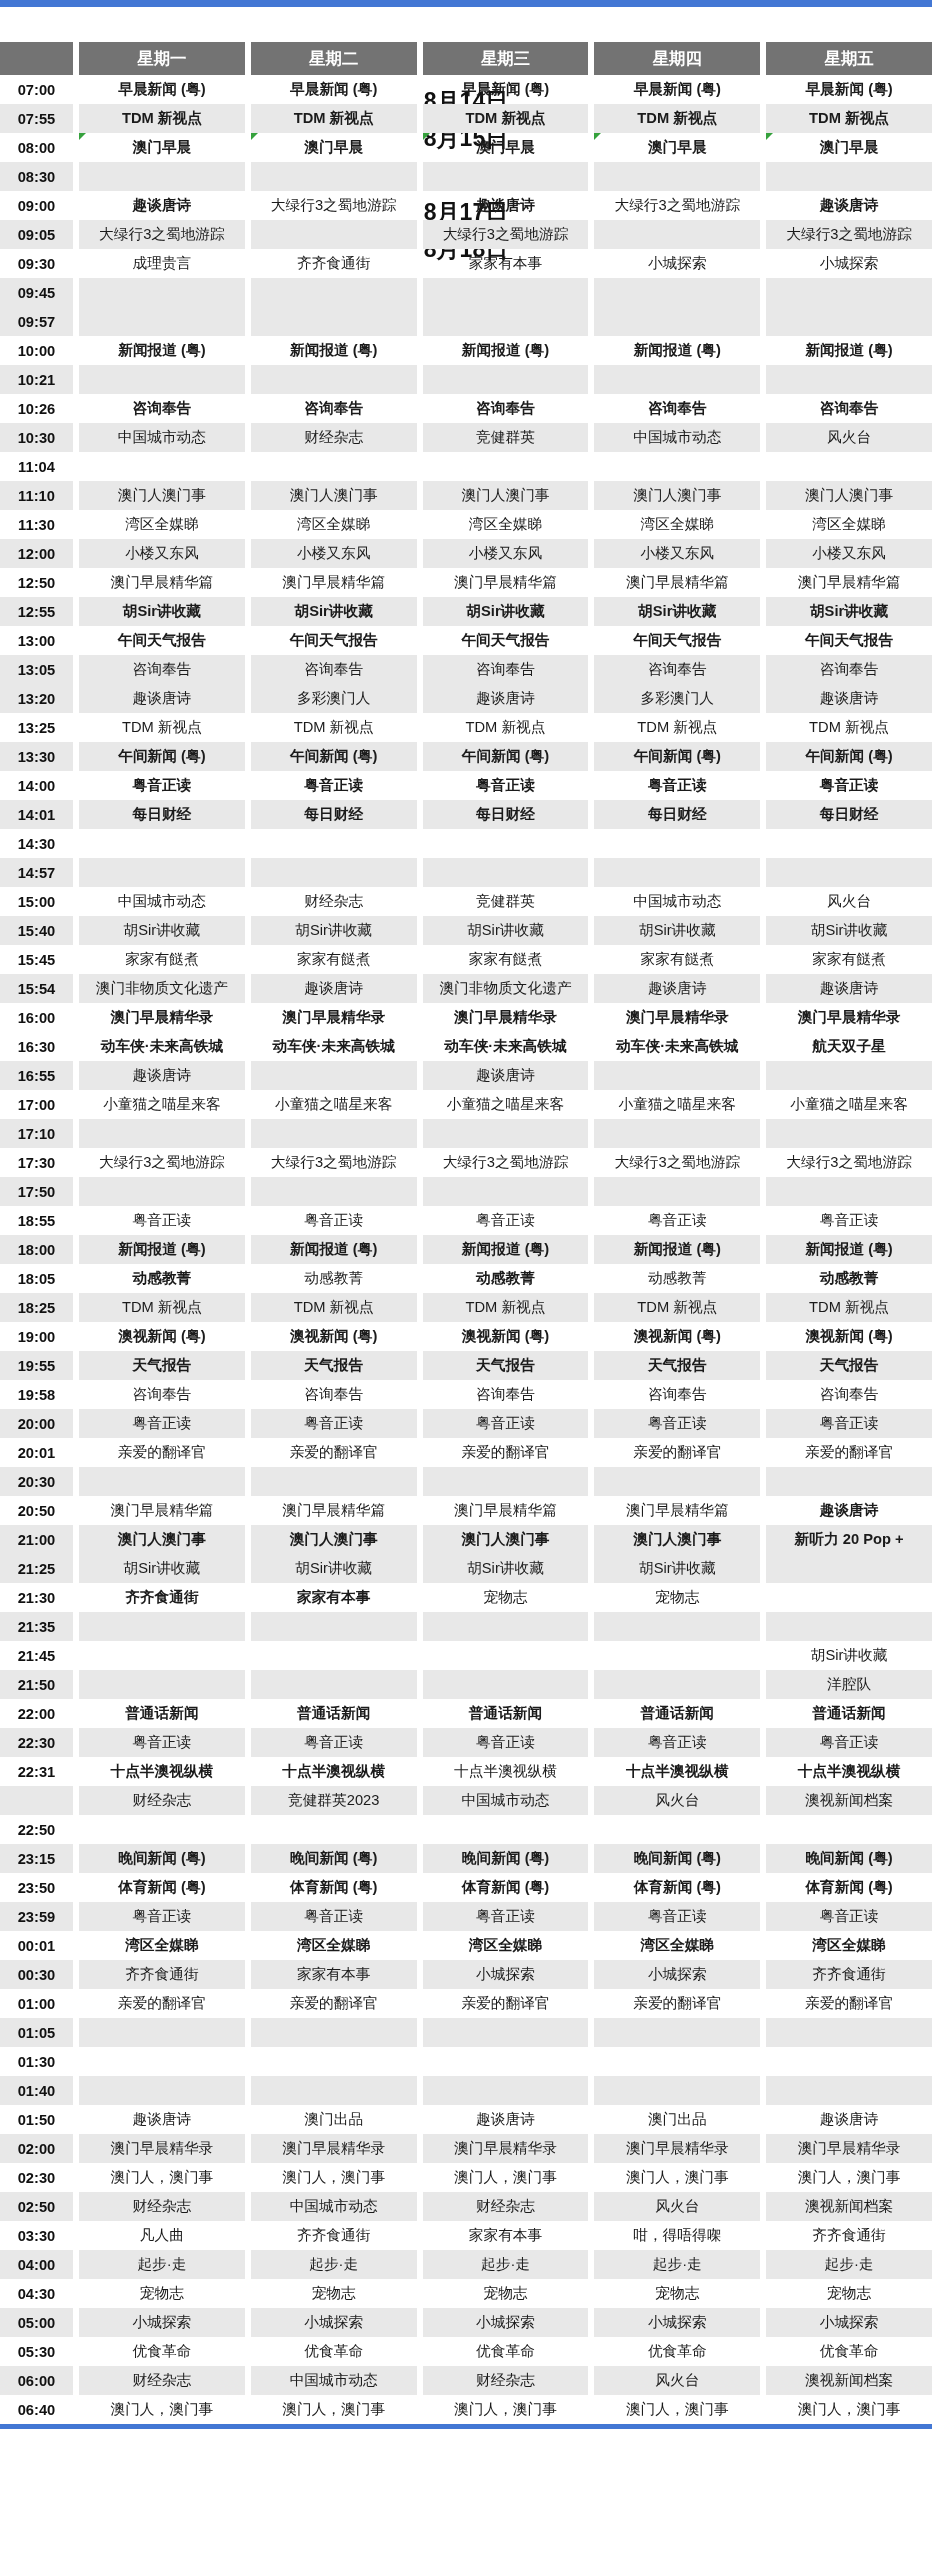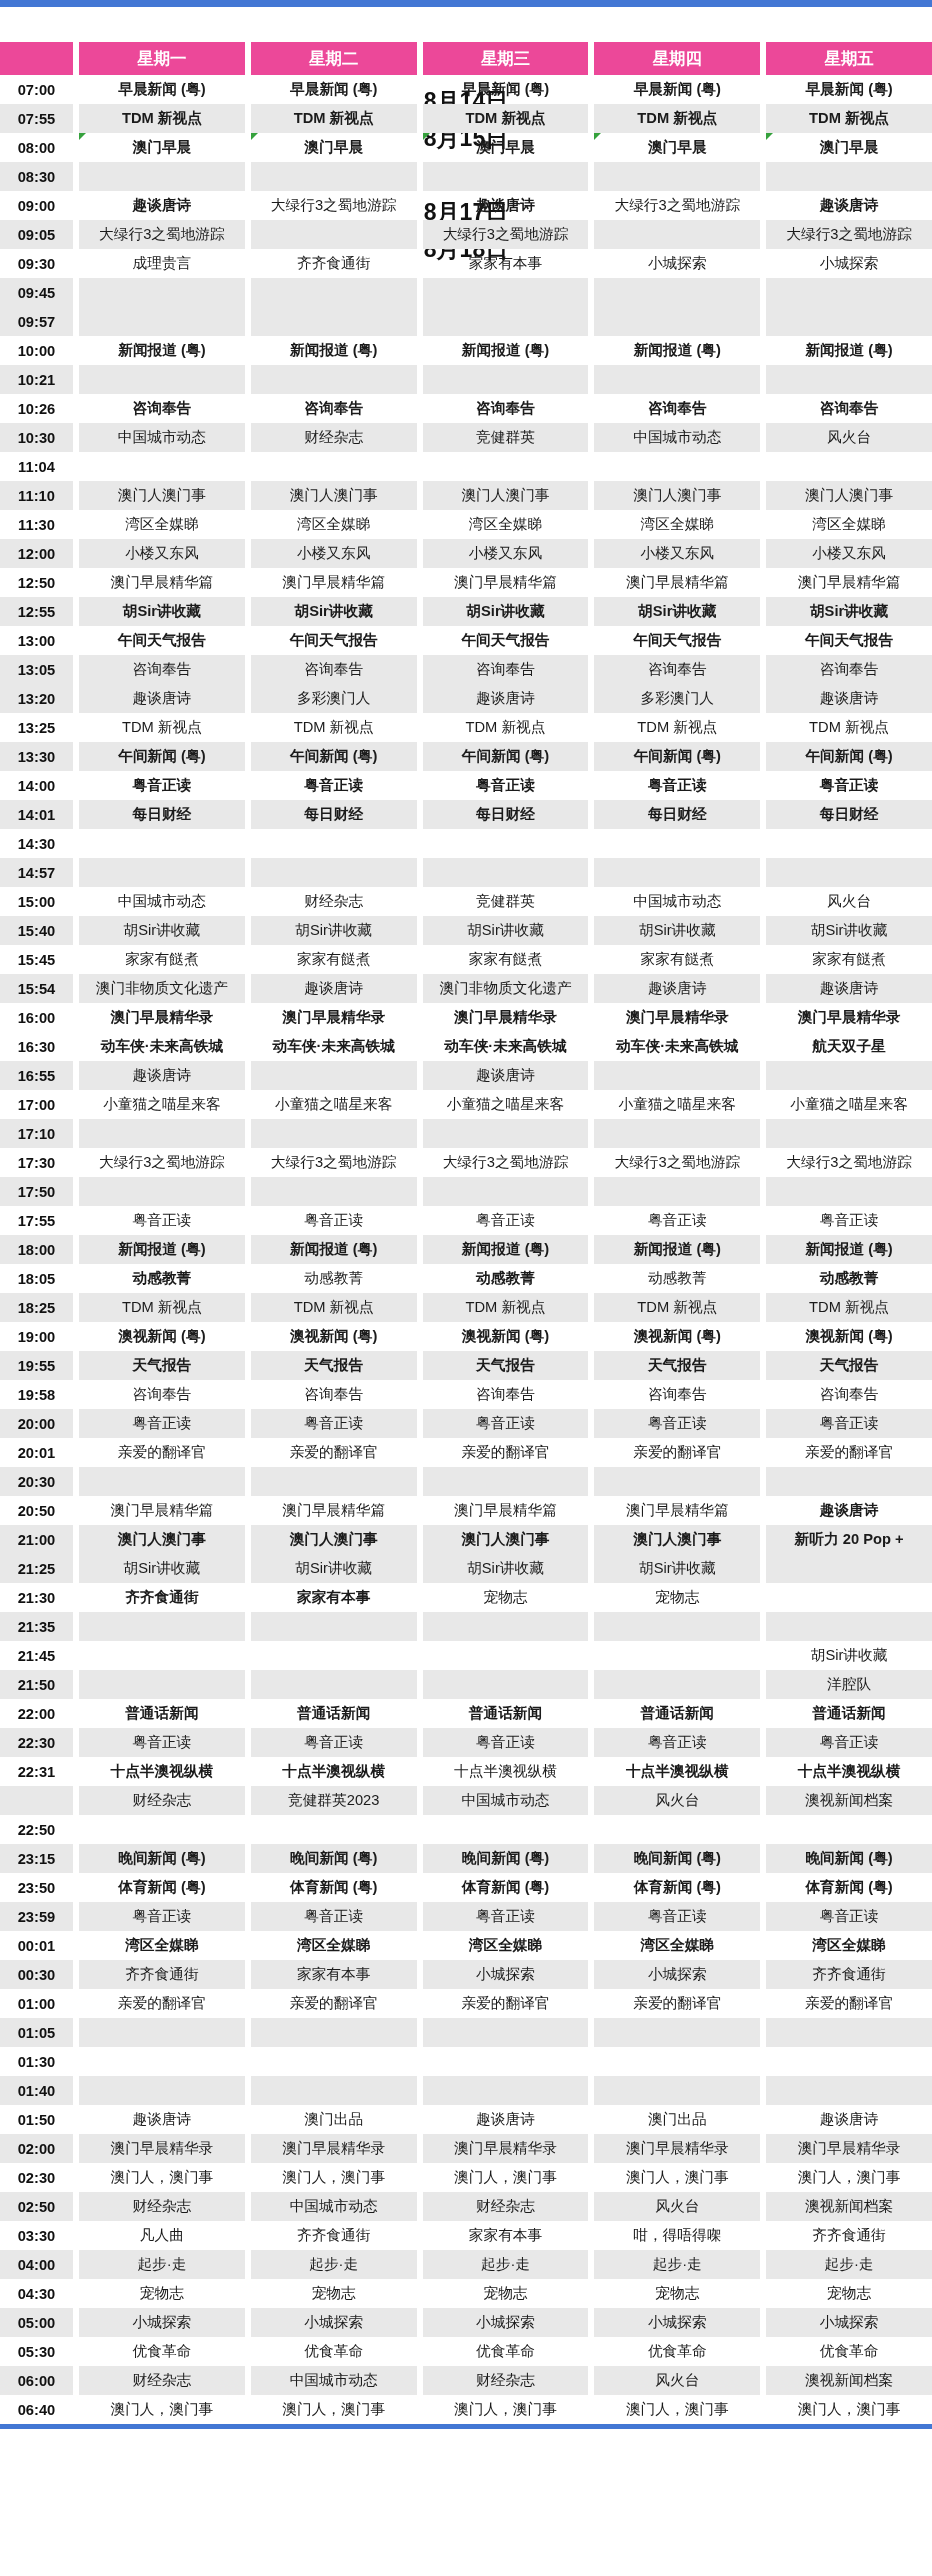--- a/index.html
+++ b/index.html
@@ -9,21 +9,21 @@
     color:#1b1b1b;overflow:hidden;
   }
   .top-bar{height:7px;background:#4377d4;}
   .bottom-bar{height:5.2px;background:#4377d4;}
   .grid{width:932px;}
   .hrow{display:flex;gap:6px;}
   .dates-row{height:35px;align-items:center;background:#fff;flex-direction:column;}
   .timecol-head{flex:0 0 73px;}
   .date-cell{flex:1;text-align:center;font-weight:700;font-size:23px;color:#111;}
   .week-row{height:33px;}
-  .week-cell{flex:1;background:#ec4899;color:#fff;font-weight:700;font-size:16.4px;
+  .week-cell{flex:1;background:#737373;color:#fff;font-weight:700;font-size:16.4px;
     display:flex;align-items:center;justify-content:center;}
   .week-cell.timecol{flex:0 0 73px;}
   .row{display:flex;gap:6px;height:29px;background:#fff;}
   .cell{display:flex;align-items:center;justify-content:center;
     font-size:14.7px;position:relative;background:transparent;white-space:nowrap;overflow:hidden;}
   .cell.time{flex:0 0 73px;font-weight:700;font-size:14.7px;color:#111;}
   .cell.prog{flex:1;}
   .row.g .cell{background:#e8e8e8;}
   .cell.prog.bold{font-weight:700;}
   .marker{position:absolute;left:0;top:0;width:0;height:0;
@@ -756,21 +756,21 @@
           <span></span>
         </div>
         <div class="cell prog">
           <span></span>
         </div>
         <div class="cell prog">
           <span></span>
         </div>
       </div>
       <div class="row w">
-        <div class="cell time">17:55</div>
+        <div class="cell time">18:55</div>
         <div class="cell prog">
           <span>粤音正读</span>
         </div>
         <div class="cell prog">
           <span>粤音正读</span>
         </div>
         <div class="cell prog">
           <span>粤音正读</span>
         </div>
         <div class="cell prog">

